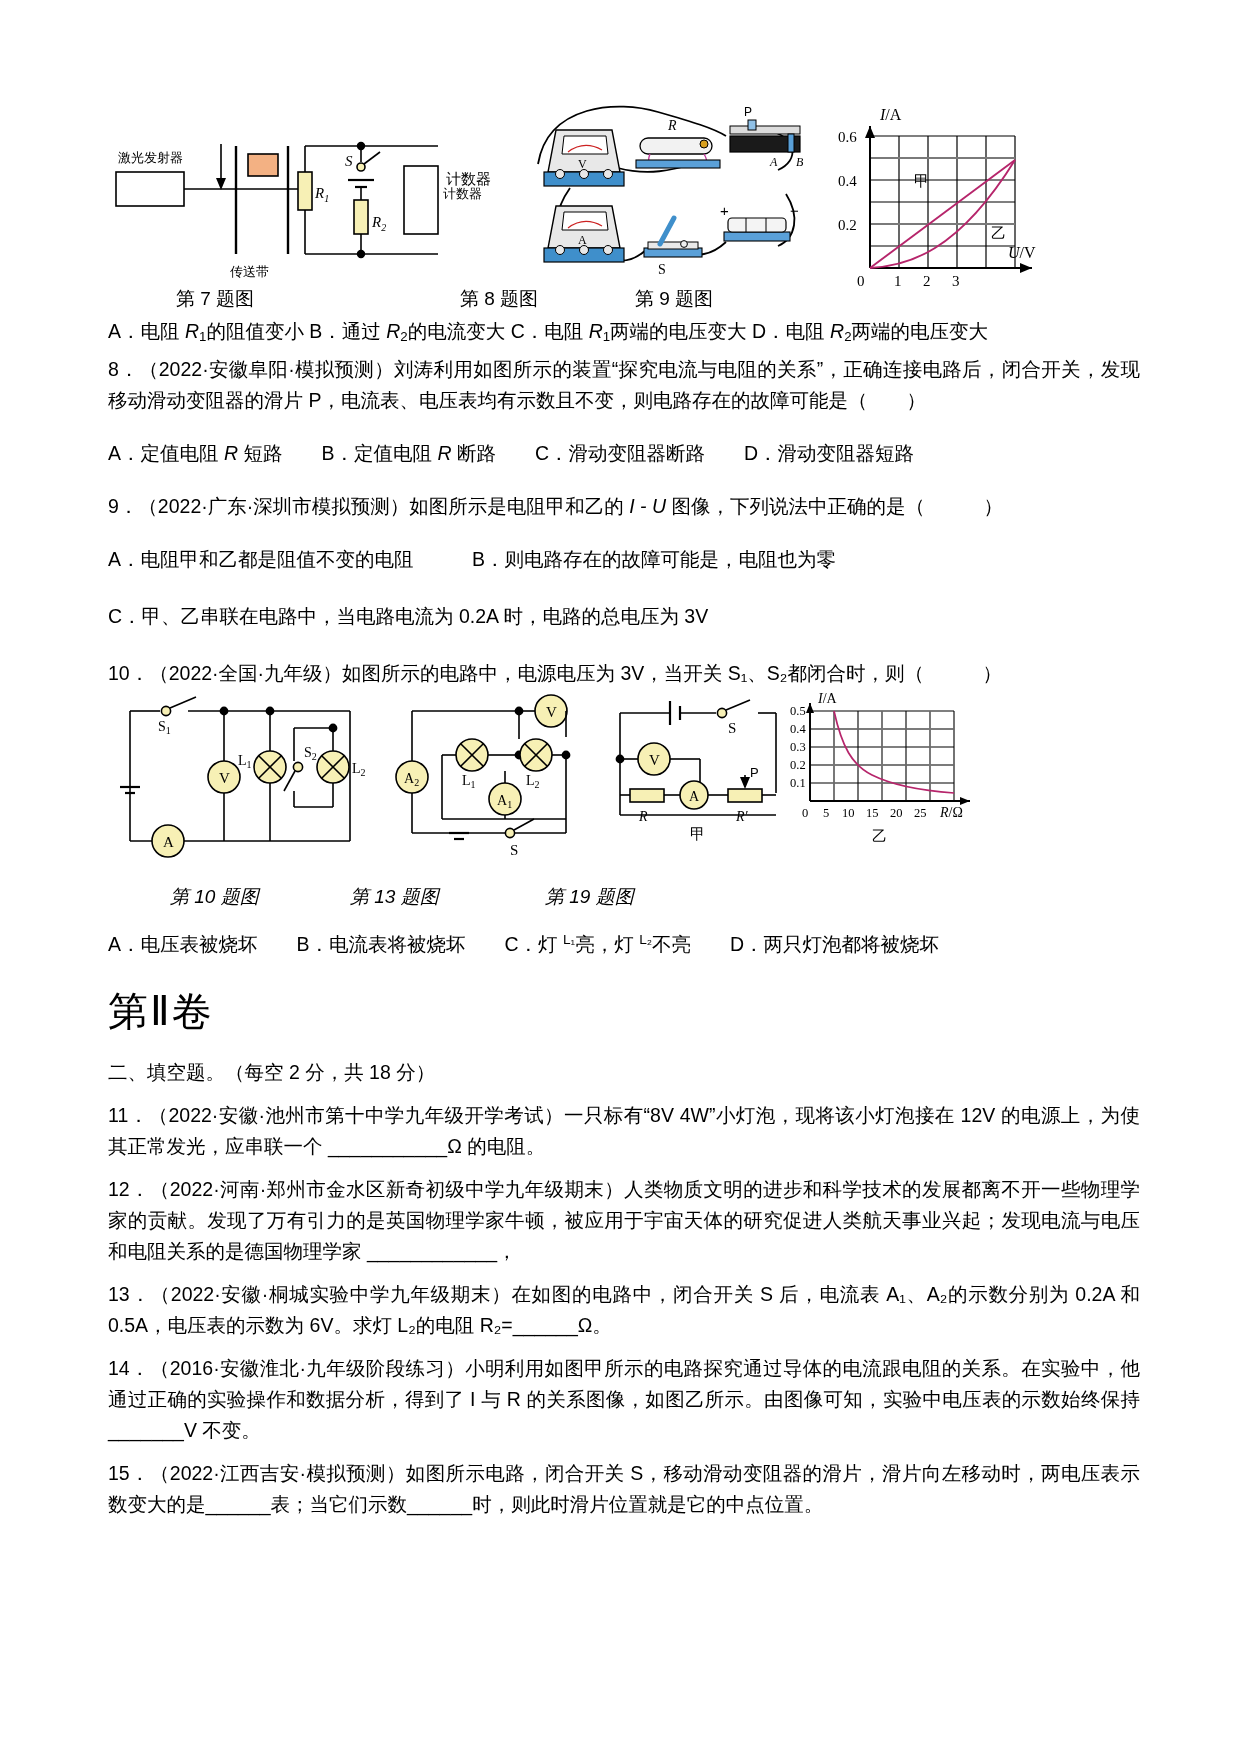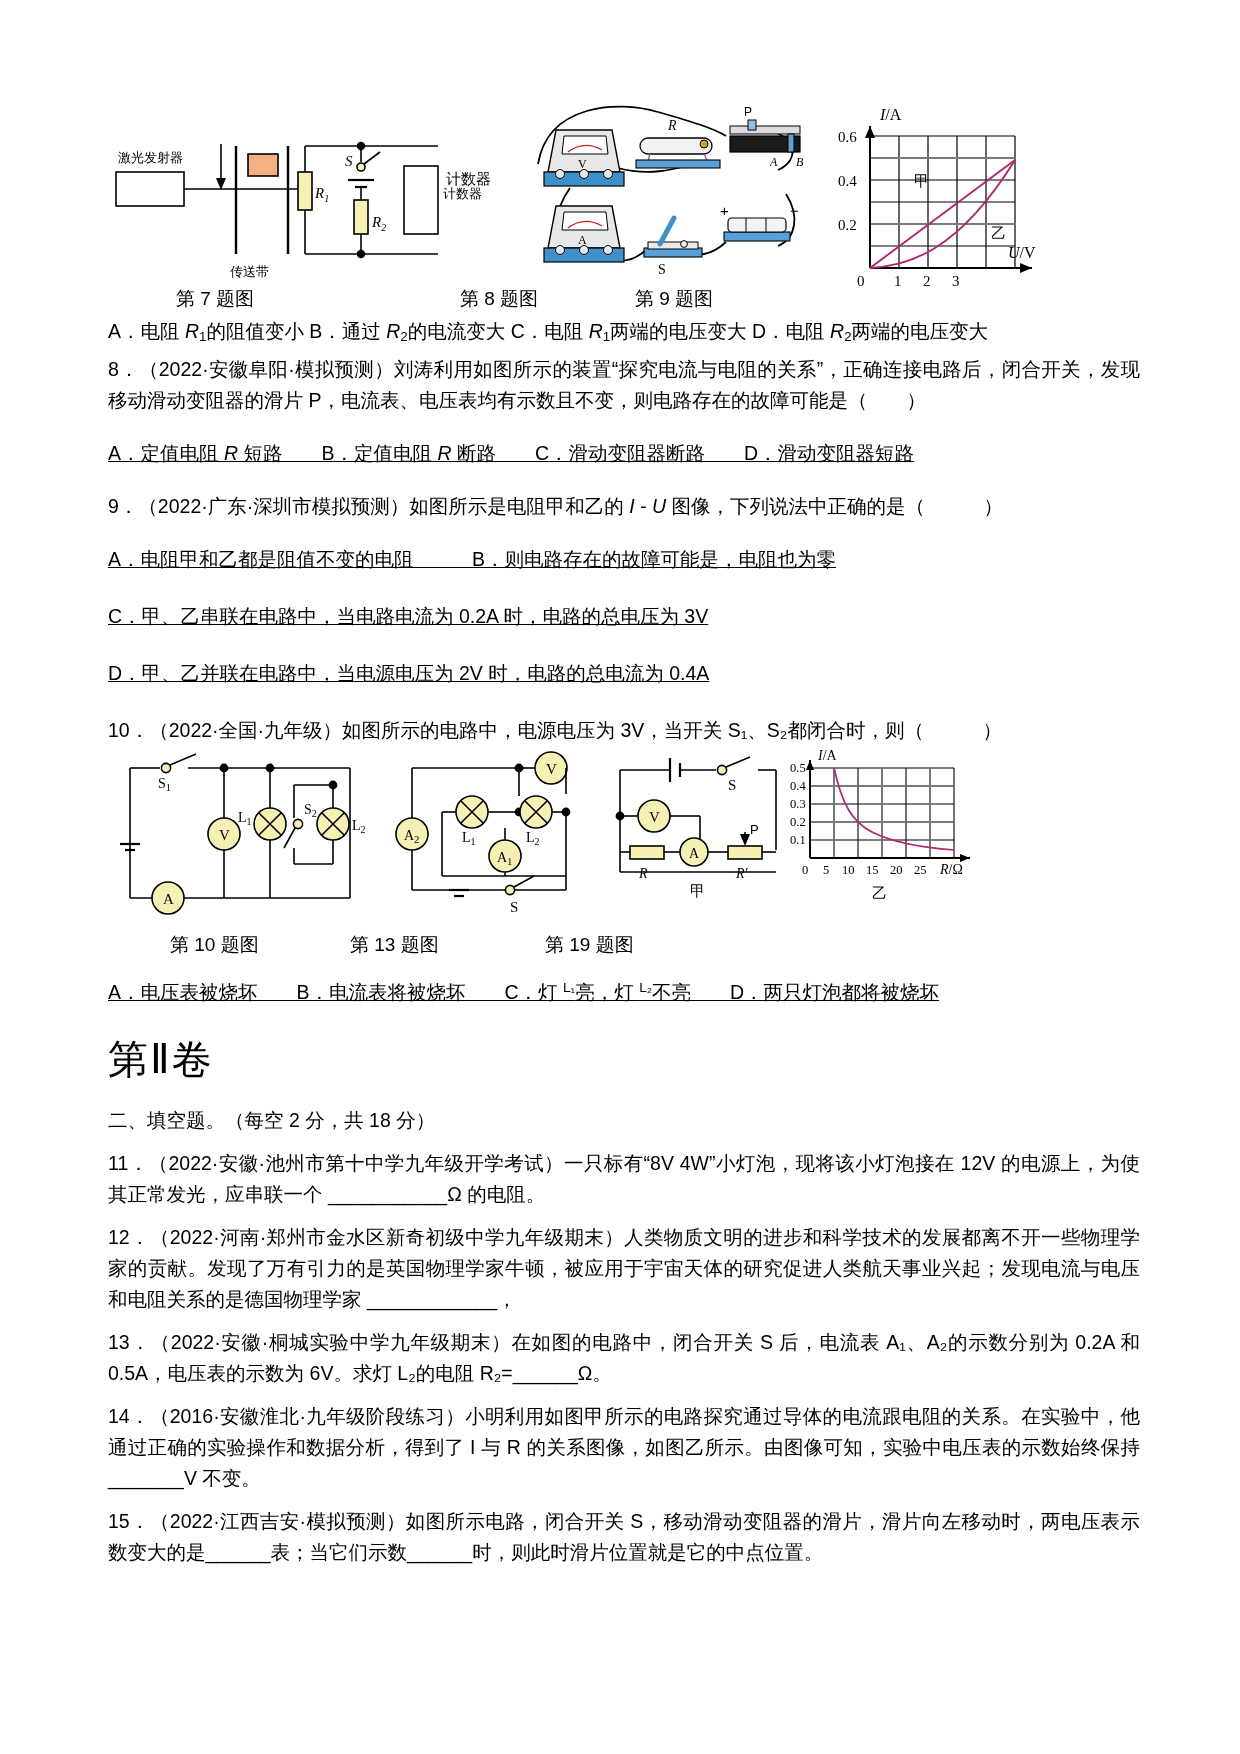--- a/index.html
+++ b/index.html
@@ -45,21 +45,20 @@
     font-size:19.5px;
     line-height:31px;
     font-family:"Liberation Sans","DejaVu Sans",sans-serif;
     text-align:justify;
   }
   p.opt{
     margin:0 0 2px 0;
     font-size:19.5px;
     line-height:31px;
     font-family:"Liberation Sans","DejaVu Sans",sans-serif;
-    text-decoration:underline;
   }
   p.spaced{margin-top:22px;margin-bottom:22px;}
   p.spaced2{margin-top:26px;margin-bottom:26px;}
   sub{font-size:0.68em;vertical-align:-0.22em;}
   sup{font-size:0.7em;vertical-align:0.5em;}
   .juan{
     text-align:left;
     font-size:40px;
     font-family:"Liberation Sans","DejaVu Sans",sans-serif;
     margin:24px 0 18px 0;
@@ -271,21 +270,20 @@
     <span class="cap" style="left:340px;top:0;margin-left:12px;">第 8 题图</span>
     <span class="cap" style="left:527px;top:0;">第 9 题图</span>
   </div>
 
   <p class="q">A．电阻 <i>R</i><sub>1</sub>的阻值变小  B．通过 <i>R</i><sub>2</sub>的电流变大  C．电阻 <i>R</i><sub>1</sub>两端的电压变大  D．电阻 <i>R</i><sub>2</sub>两端的电压变大</p>
   <p class="q">8．（2022·安徽阜阳·模拟预测）刘涛利用如图所示的装置“探究电流与电阻的关系”，正确连接电路后，闭合开关，发现移动滑动变阻器的滑片 P，电流表、电压表均有示数且不变，则电路存在的故障可能是（　　）</p>
   <p class="opt spaced">A．定值电阻 <i>R</i> 短路　　B．定值电阻 <i>R</i> 断路　　C．滑动变阻器断路　　D．滑动变阻器短路</p>
   <p class="q spaced">9．（2022·广东·深圳市模拟预测）如图所示是电阻甲和乙的 <i>I - U</i> 图像，下列说法中正确的是（　　　）</p>
   <p class="opt spaced">A．电阻甲和乙都是阻值不变的电阻　　　B．则电路存在的故障可能是，电阻也为零</p>
   <p class="opt spaced2">C．甲、乙串联在电路中，当电路电流为 0.2A 时，电路的总电压为 3V</p>
-  <p class="opt spaced2">D．甲、乙并联在电路中，当电源电压为 2V 时，电路的总电流为 0.4A</p>
   <p class="q">10．（2022·全国·九年级）如图所示的电路中，电源电压为 3V，当开关 S₁、S₂都闭合时，则（　　　）</p>
 
   <div class="figstrip2">
 
     <div class="fig" style="left:10px;top:0px;">
       <svg width="250" height="165" viewBox="0 0 250 165">
         <g stroke="#000" stroke-width="1.6" fill="none">
 
           <line x1="12" y1="16" x2="42" y2="16"></line>
           <line x1="12" y1="16" x2="12" y2="146"></line>
@@ -488,21 +486,21 @@
         </g>
         <g font-family="Liberation Serif, serif" font-size="14" font-style="italic" fill="#000">
           <text x="50" y="8">I<tspan font-style="normal">/A</tspan></text>
           <text x="172" y="122">R<tspan font-style="normal">/Ω</tspan></text>
         </g>
         <text x="104" y="146" font-family="Liberation Sans, sans-serif" font-size="15">乙</text>
       </svg>
     </div>
   </div>
 
-  <div class="capline" style="margin-top:5px;">
+  <div class="capline" style="margin-top:14px;font-style:italic;">
     <span class="cap" style="left:62px;top:0;">第 10 题图</span>
     <span class="cap" style="left:242px;top:0;">第 13 题图</span>
     <span class="cap" style="left:437px;top:0;">第 19 题图</span>
   </div>
 
   <p class="opt" style="margin-top:10px;">A．电压表被烧坏　　B．电流表将被烧坏　　C．灯 <sup>L₁</sup>亮，灯 <sup>L₂</sup>不亮　　D．两只灯泡都将被烧坏</p>
 
   <div class="juan">第Ⅱ卷</div>
 
   <p class="q">二、填空题。（每空 2 分，共 18 分）</p>

